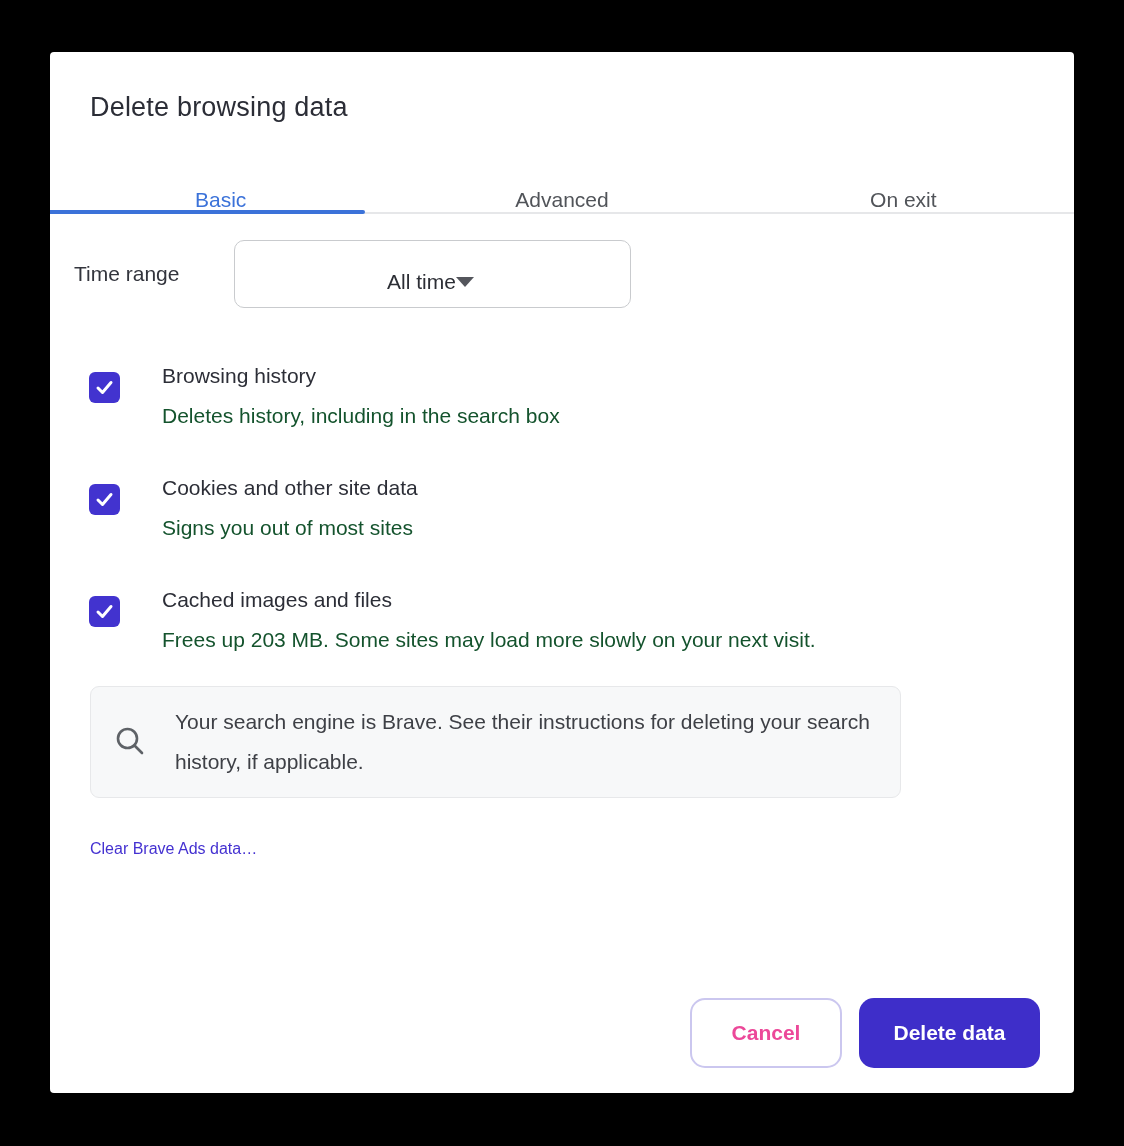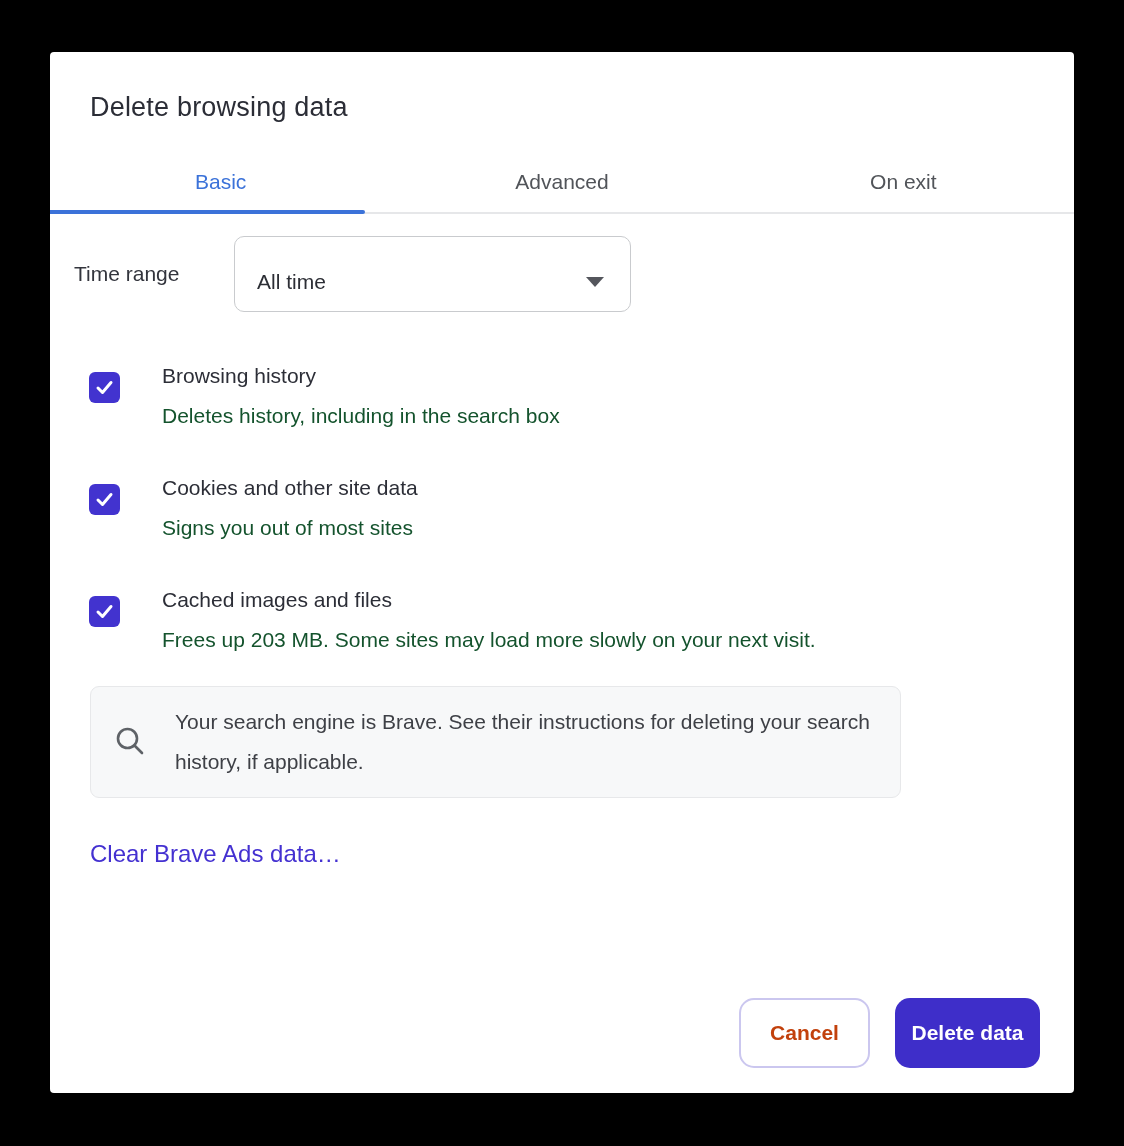--- a/index.html
+++ b/index.html
@@ -30,21 +30,21 @@
   .tabs {
     position: absolute;
     left: 0; top: 100px;
     width: 100%; height: 62px;
     display: flex;
     border-bottom: 2px solid #e6e7e9;
   }
   .tab {
     flex: 1 1 0;
     display: flex;
-    align-items: center;
+    align-items: flex-end;
     justify-content: center;
     font-size: 21px;
     font-weight: 500;
     color: #515459;
     cursor: pointer;
     position: relative;
   }
   .tab.active { color: #3b72d9; }
   .tab-indicator {
     position: absolute;
@@ -60,26 +60,26 @@
     height: 68px;
     display: flex;
     align-items: center;
   }
   .time-label {
     font-size: 21px;
     color: #33353d;
     width: 160px;
   }
   .select-box {
-    width: 397px; height: 76px;
+    width: 397px; height: 68px;
     border: 1.5px solid #c9cbce;
     border-radius: 10px;
     display: flex;
     align-items: center;
-    justify-content: space-between;
+    justify-content: center;
     padding: 16px 26px 0 22px;
     cursor: pointer;
     background: #ffffff;
   }
   .select-value { font-size: 21px; color: #2c2e35; }
   .select-caret {
     width: 0; height: 0;
     border-left: 9px solid transparent;
     border-right: 9px solid transparent;
     border-top: 10px solid #54565c;
@@ -134,21 +134,21 @@
   .notice-text {
     font-size: 21px;
     line-height: 40px;
     color: #3e4046;
     max-width: 830px;
   }
   
   .ads-link {
     position: absolute;
     left: 40px; top: 788px;
-    font-size: 24px;
+    font-size: 16px;
     color: #4431d1;
     cursor: pointer;
   }
   
   .footer {
     position: absolute;
     right: 34px; top: 946px;
     display: flex;
     gap: 17px;
   }
@@ -158,30 +158,29 @@
     font-family: "Liberation Sans", "DejaVu Sans", sans-serif;
     font-size: 21px;
     font-weight: 700;
     display: flex;
     align-items: center;
     justify-content: center;
     cursor: pointer;
     border: none;
   }
   .btn-cancel {
-    width: 131px;
+    width: 152px;
     background: #ffffff;
     border: 2px solid #cbc7ef;
-    color: #c2410c;
+    color: #ec4899;
   }
   .btn-delete {
-    width: 145px;
+    width: 181px;
     background: #3e2ec9;
     color: #ffffff;
-    margin-left: 8px;
   }
 </style>
 </head>
 <body>
 
 <div class="dialog">
 
   <div class="dialog-title">Delete browsing data</div>
 
   <div class="tabs">

